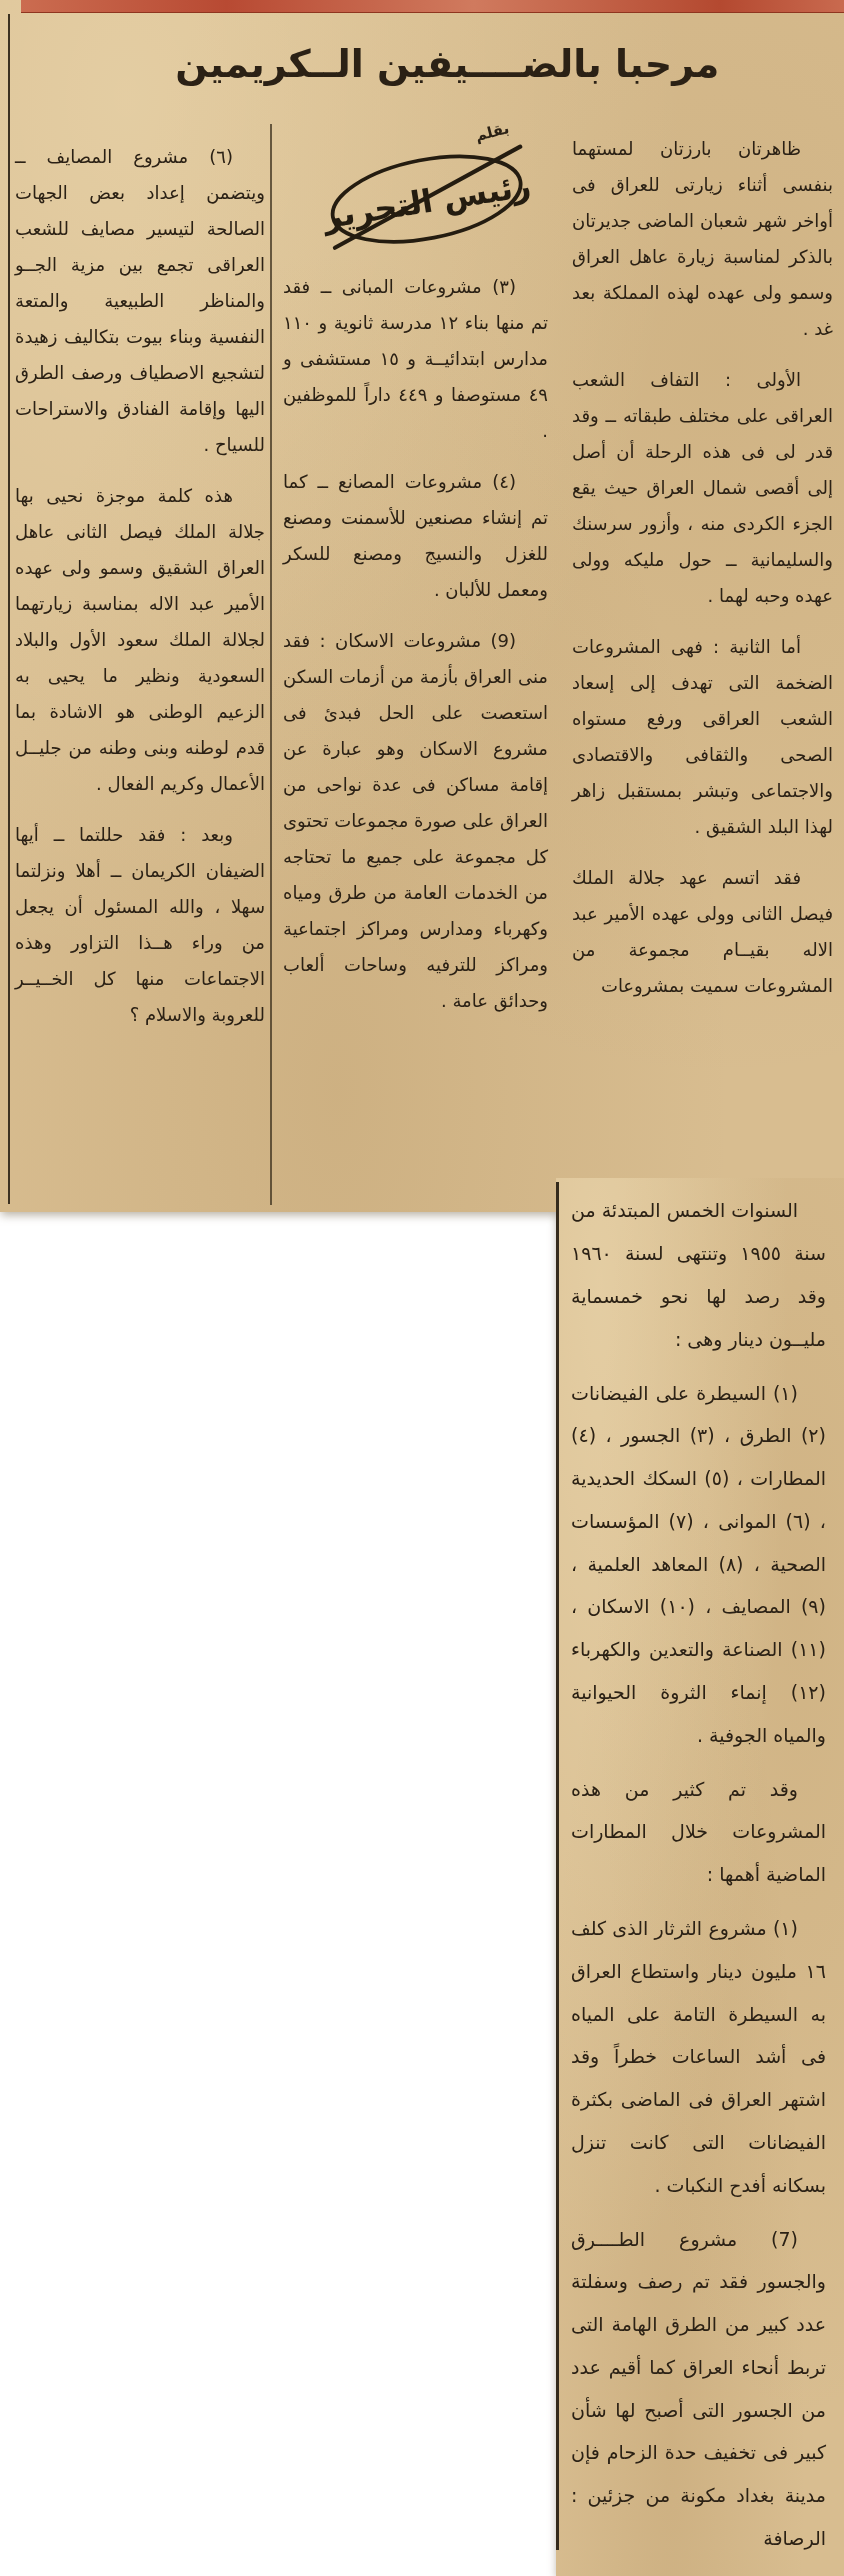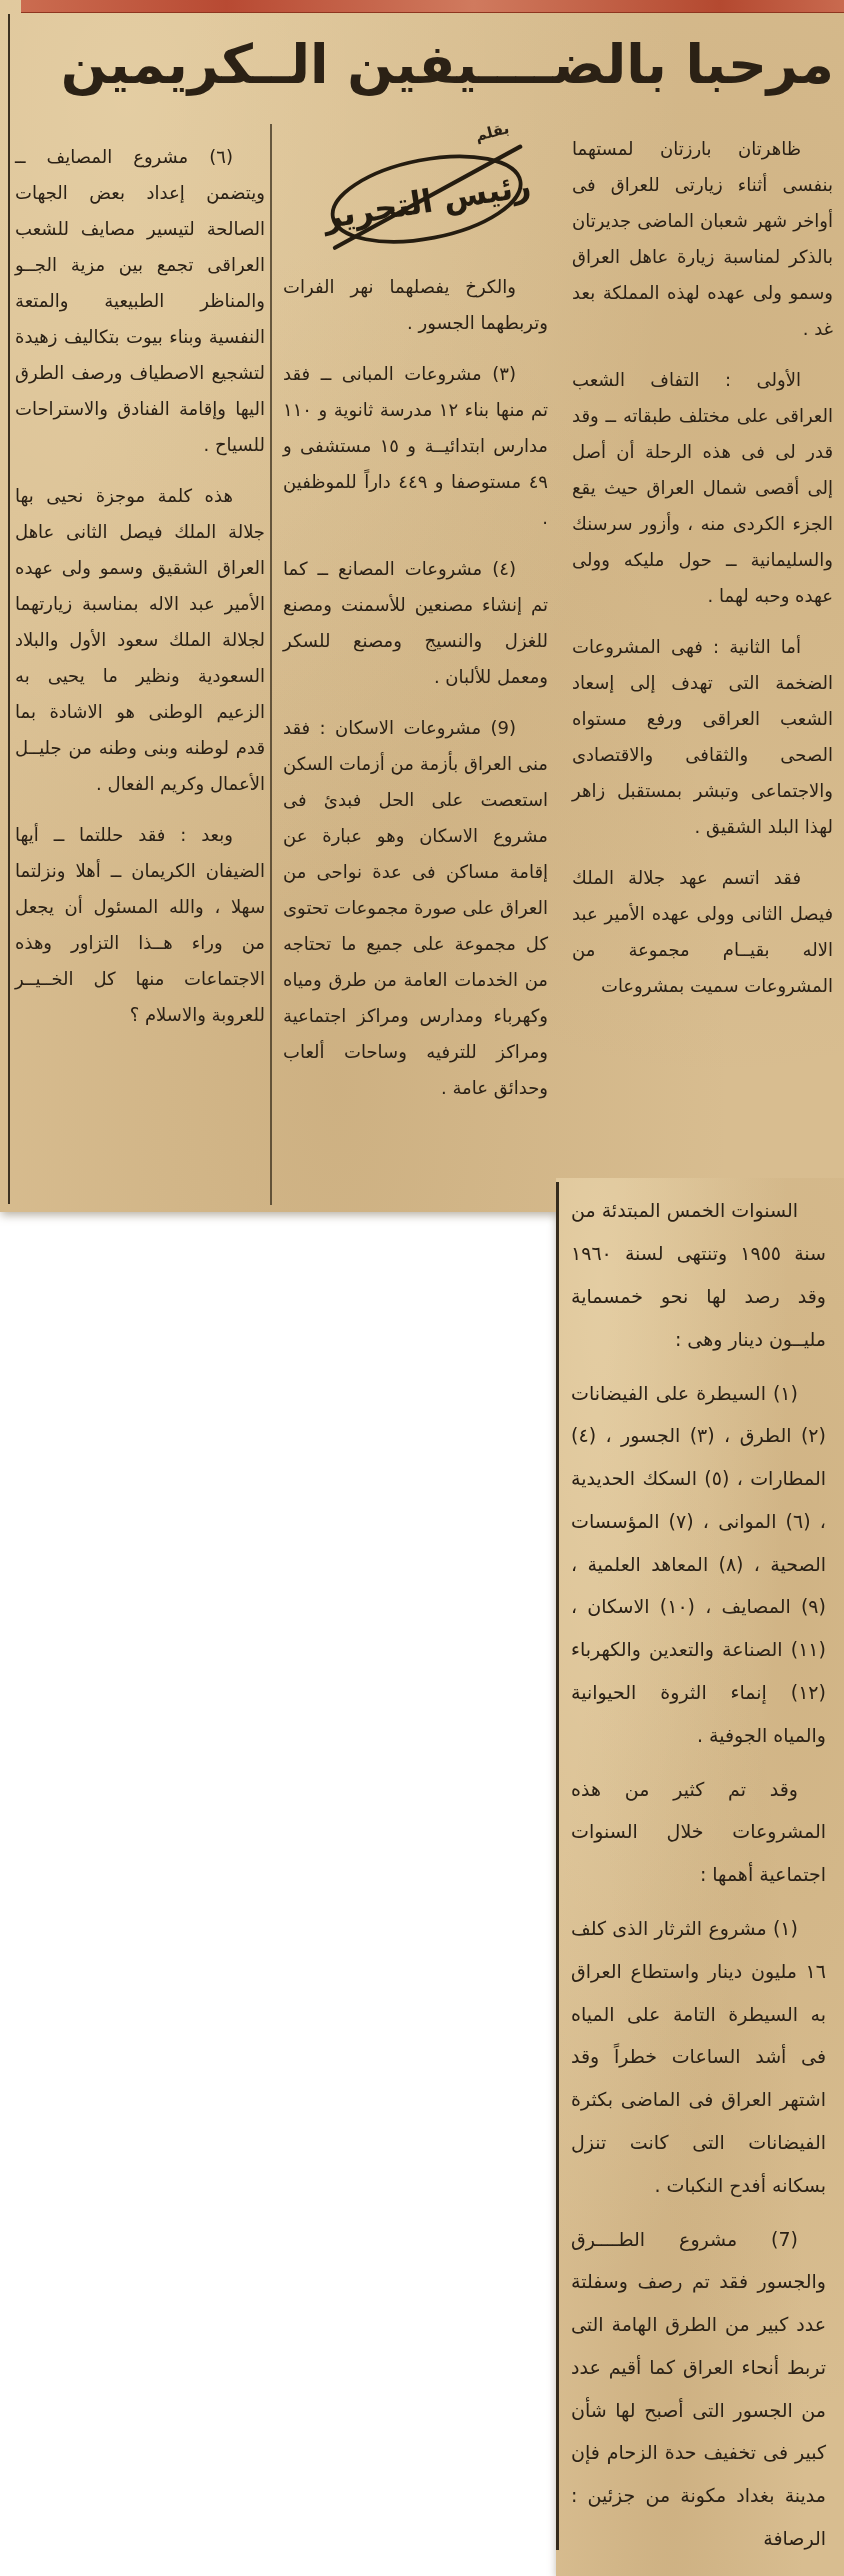--- a/index.html
+++ b/index.html
@@ -23,21 +23,21 @@
   .top-bar{position:absolute;left:20.6px;right:0;top:0;height:12.2px;
     background:linear-gradient(90deg,#cb6c50,var(--accent,#b84a33) 25%,#d07a5e 55%,#b44930 85%,#c96a4f);
     border-bottom:1.9px solid #8f351f;}
   .edge-left{position:absolute;left:7.5px;top:14px;width:2.8px;height:1190px;background:#3c3121;}
   .col-divider{position:absolute;left:270px;top:124px;width:1.9px;height:1081px;background:rgba(62,49,31,.75);}
   .strip-rule{position:absolute;left:0;top:3.8px;width:2.8px;height:1368px;background:#352b1c;}
 
   .headline{
     position:absolute;left:75px;right:24.4px;top:15px;height:98px;
     direction:rtl;display:flex;align-items:center;justify-content:center;
-    font-size:54px;font-weight:bold;color:var(--ink,#241b10);
+    font-size:38px;font-weight:bold;color:var(--ink,#241b10);
     white-space:nowrap;letter-spacing:-1.9px;
   }
 
   .col{position:absolute;direction:rtl;text-align:justify;color:var(--ink,#2b2115);
        font-size:18px;line-height:2.0;}
   .col p{margin:0 0 15px 0;text-indent:32px;}
   .col-right{left:572px;top:131px;width:261px;}
   .col-middle{left:283px;top:111px;width:265px;}
   .col-left{left:15px;top:139px;width:250px;}
 
@@ -71,38 +71,37 @@
 
     <div class="col col-middle">
       <div class="byline-block">
         <span class="byline-label">بقلم</span>
         <svg class="signature-svg" width="221" height="131" viewBox="0 0 236 140" style="font-size:19px">
           <ellipse cx="116" cy="76" rx="102" ry="42" fill="none" stroke="#241c10" stroke-width="4" transform="rotate(-11 116 76)" stroke-linecap="round" stroke-dasharray="500 70"></ellipse>
           <line x1="18" y1="128" x2="216" y2="20" stroke="#241c10" stroke-width="4.5" stroke-linecap="round"></line>
           <text x="116" y="90" text-anchor="middle" font-size="34" font-weight="bold" fill="#241c10" transform="rotate(-9 116 76)" direction="rtl">رئيس التحرير</text>
         </svg>
       </div>
-      <p>والكرخ يفصلهما نهر الفرات وتربطهما الجسور .</p>
       <p>(٣) مشروعات المبانى ــ فقد تم منها بناء ١٢ مدرسة ثانوية و ١١٠ مدارس ابتدائيــة و ١٥ مستشفى و ٤٩ مستوصفا و ٤٤٩ داراً للموظفين .</p>
       <p>(٤) مشروعات المصانع ــ كما تم إنشاء مصنعين للأسمنت ومصنع للغزل والنسيج ومصنع للسكر ومعمل للألبان .</p>
       <p>(9) مشروعات الاسكان : فقد منى العراق بأزمة من أزمات السكن استعصت على الحل فبدئ فى مشروع الاسكان وهو عبارة عن إقامة مساكن فى عدة نواحى من العراق على صورة مجموعات تحتوى كل مجموعة على جميع ما تحتاجه من الخدمات العامة من طرق ومياه وكهرباء ومدارس ومراكز اجتماعية ومراكز للترفيه وساحات ألعاب وحدائق عامة .</p>
     </div>
 
     <div class="col col-left">
       <p>(٦) مشروع المصايف ــ ويتضمن إعداد بعض الجهات الصالحة لتيسير مصايف للشعب العراقى تجمع بين مزية الجــو والمناظر الطبيعية والمتعة النفسية وبناء بيوت بتكاليف زهيدة لتشجيع الاصطياف ورصف الطرق اليها وإقامة الفنادق والاستراحات للسياح .</p>
       <p>هذه كلمة موجزة نحيى بها جلالة الملك فيصل الثانى عاهل العراق الشقيق وسمو ولى عهده الأمير عبد الاله بمناسبة زيارتهما لجلالة الملك سعود الأول والبلاد السعودية ونظير ما يحيى به الزعيم الوطنى هو الاشادة بما قدم لوطنه وبنى وطنه من جليــل الأعمال وكريم الفعال .</p>
       <p>وبعد : فقد حللتما ــ أيها الضيفان الكريمان ــ أهلا ونزلتما سهلا ، والله المسئول أن يجعل من وراء هــذا التزاور وهذه الاجتماعات منها كل الخــيــر للعروبة والاسلام ؟</p>
     </div>
   </div>
 
   <div class="clip-strip paper">
     <div class="strip-rule"></div>
     <div class="strip-text">
       <p>السنوات الخمس المبتدئة من سنة ١٩٥٥ وتنتهى لسنة ١٩٦٠ وقد رصد لها نحو خمسماية مليــون دينار وهى :</p>
       <p>(١) السيطرة على الفيضانات (٢) الطرق ، (٣) الجسور ، (٤) المطارات ، (٥) السكك الحديدية ، (٦) الموانى ، (٧) المؤسسات الصحية ، (٨) المعاهد العلمية ، (٩) المصايف ، (١٠) الاسكان ، (١١) الصناعة والتعدين والكهرباء (١٢) إنماء الثروة الحيوانية والمياه الجوفية .</p>
-      <p>وقد تم كثير من هذه المشروعات خلال السنوات اجتماعية أهمها :</p>
+      <p>وقد تم كثير من هذه المشروعات خلال المطارات الماضية أهمها :</p>
       <p>(١) مشروع الثرثار الذى كلف ١٦ مليون دينار واستطاع العراق به السيطرة التامة على المياه فى أشد الساعات خطراً وقد اشتهر العراق فى الماضى بكثرة الفيضانات التى كانت تنزل بسكانه أفدح النكبات .</p>
       <p>(7) مشروع الطــــرق والجسور فقد تم رصف وسفلتة عدد كبير من الطرق الهامة التى تربط أنحاء العراق كما أقيم عدد من الجسور التى أصبح لها شأن كبير فى تخفيف حدة الزحام فإن مدينة بغداد مكونة من جزئين : الرصافة</p>
     </div>
   </div>
 
 </div>
 
 
 </body></html>

